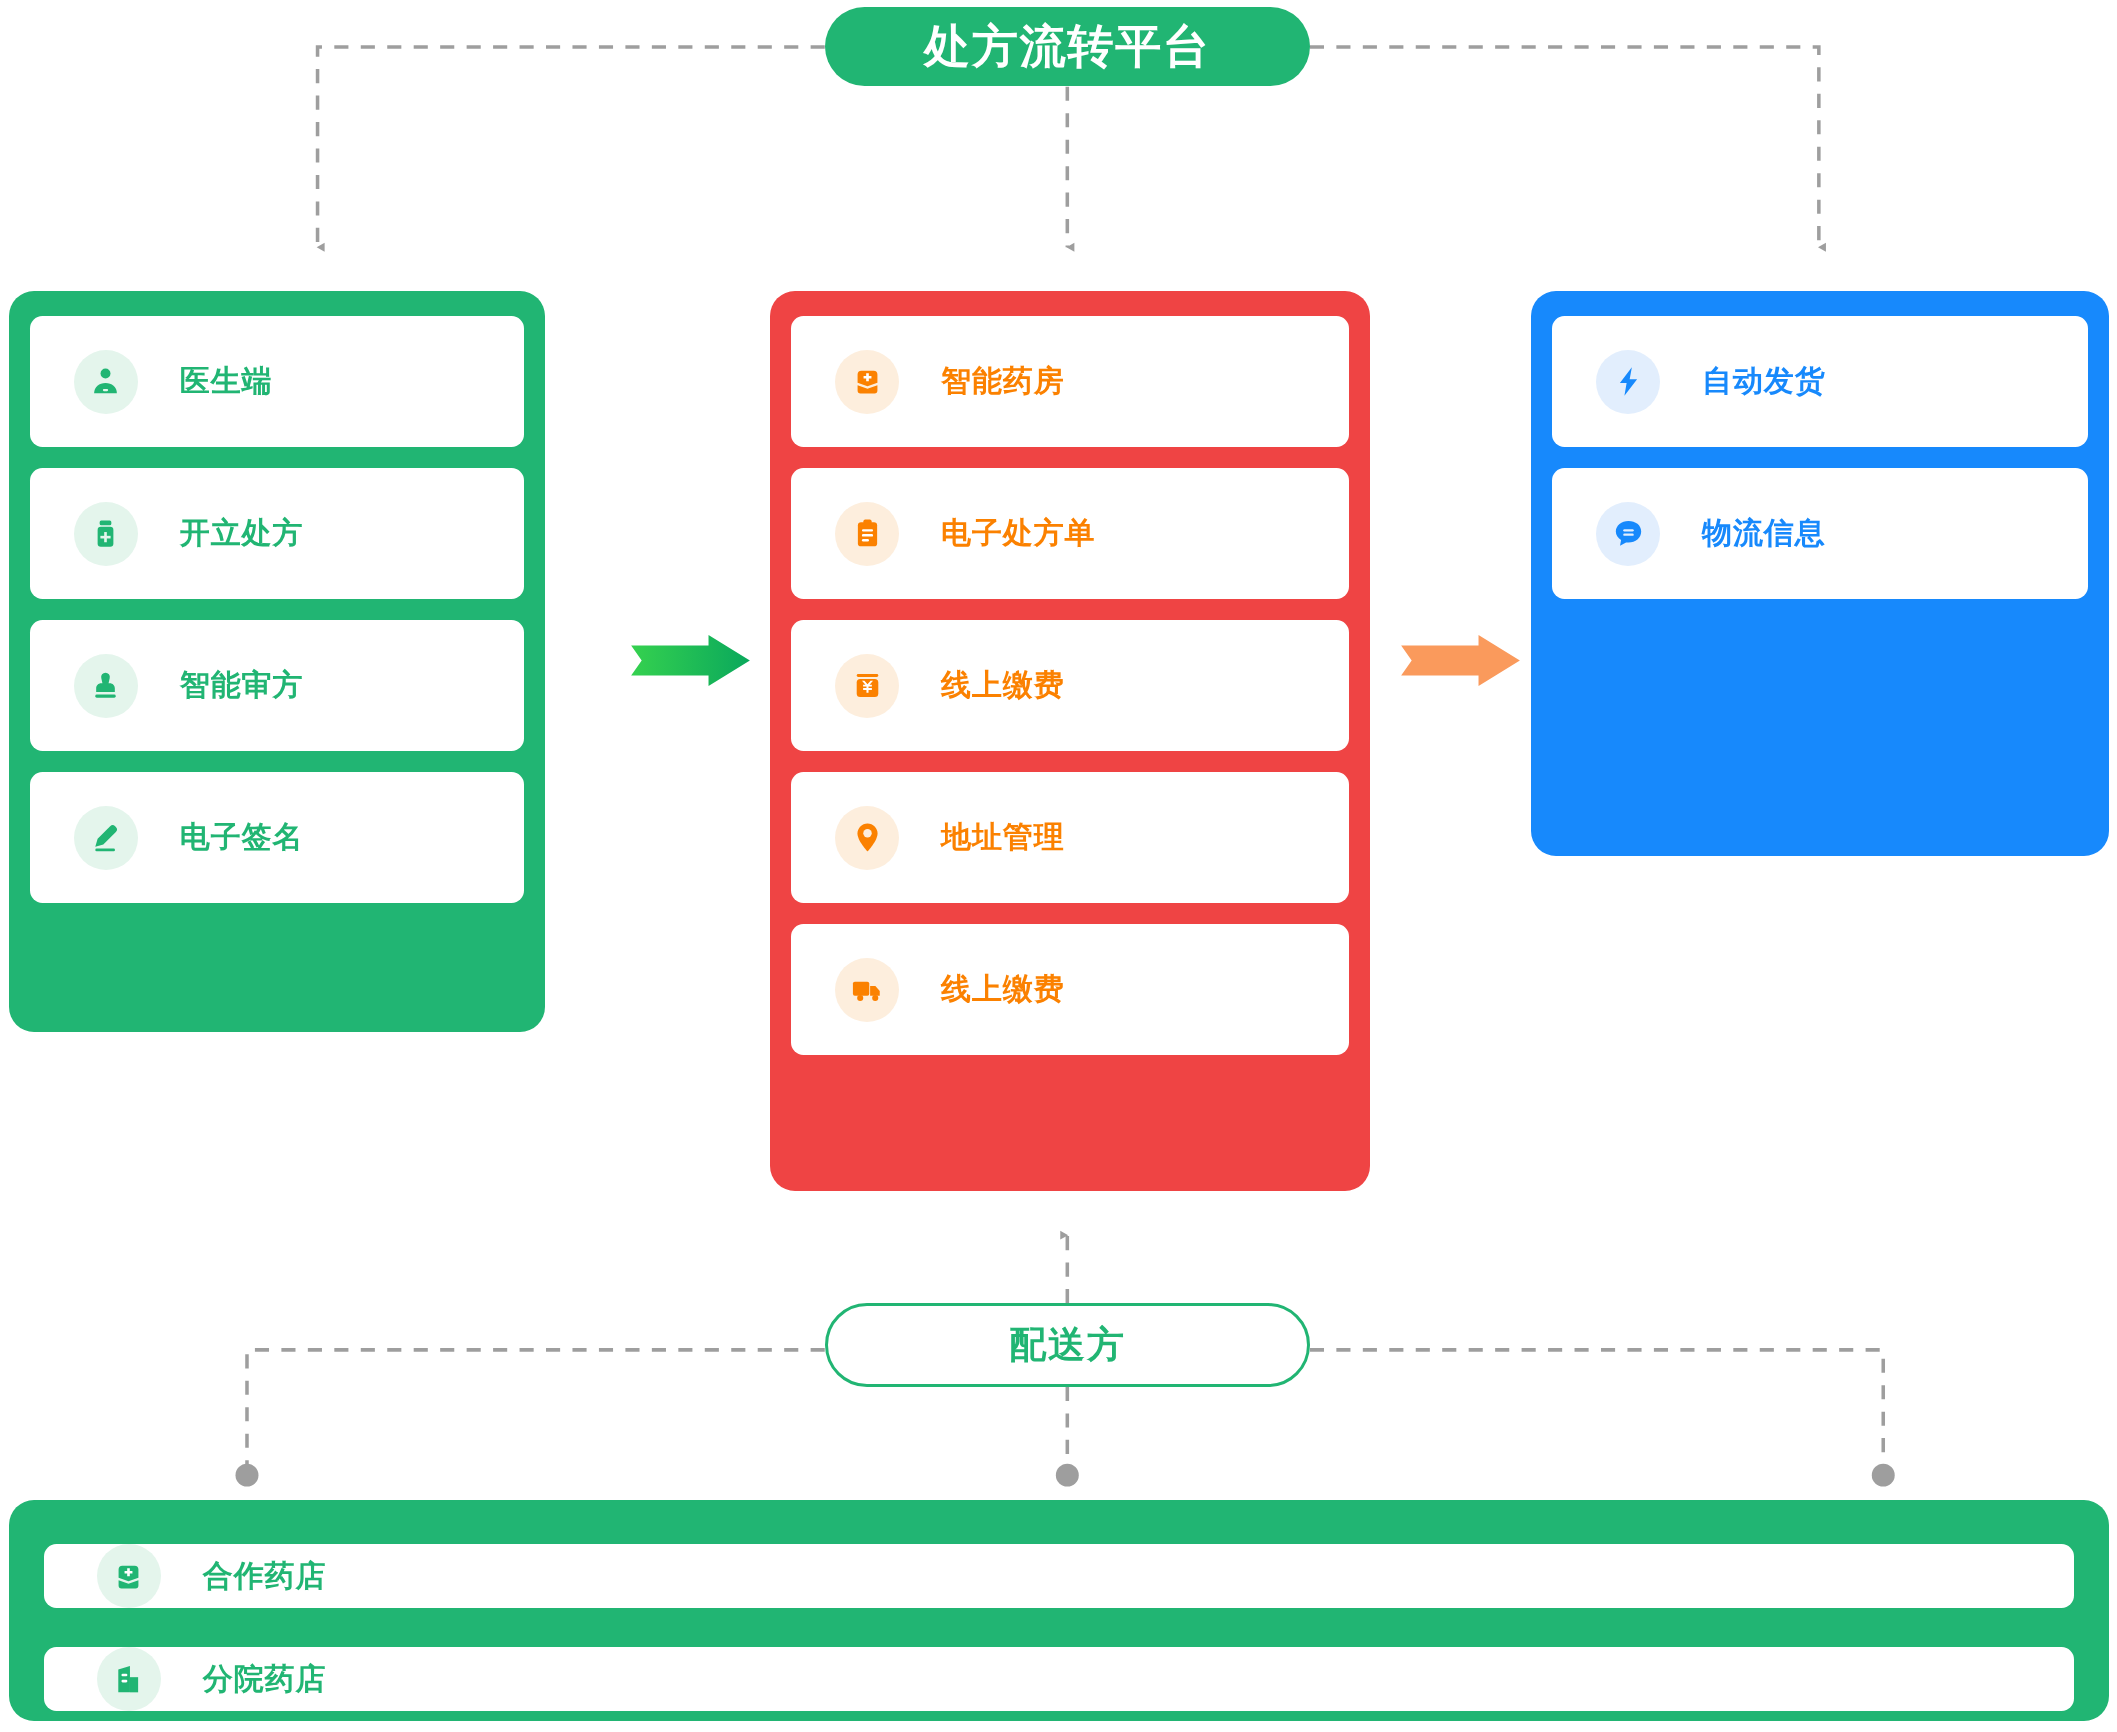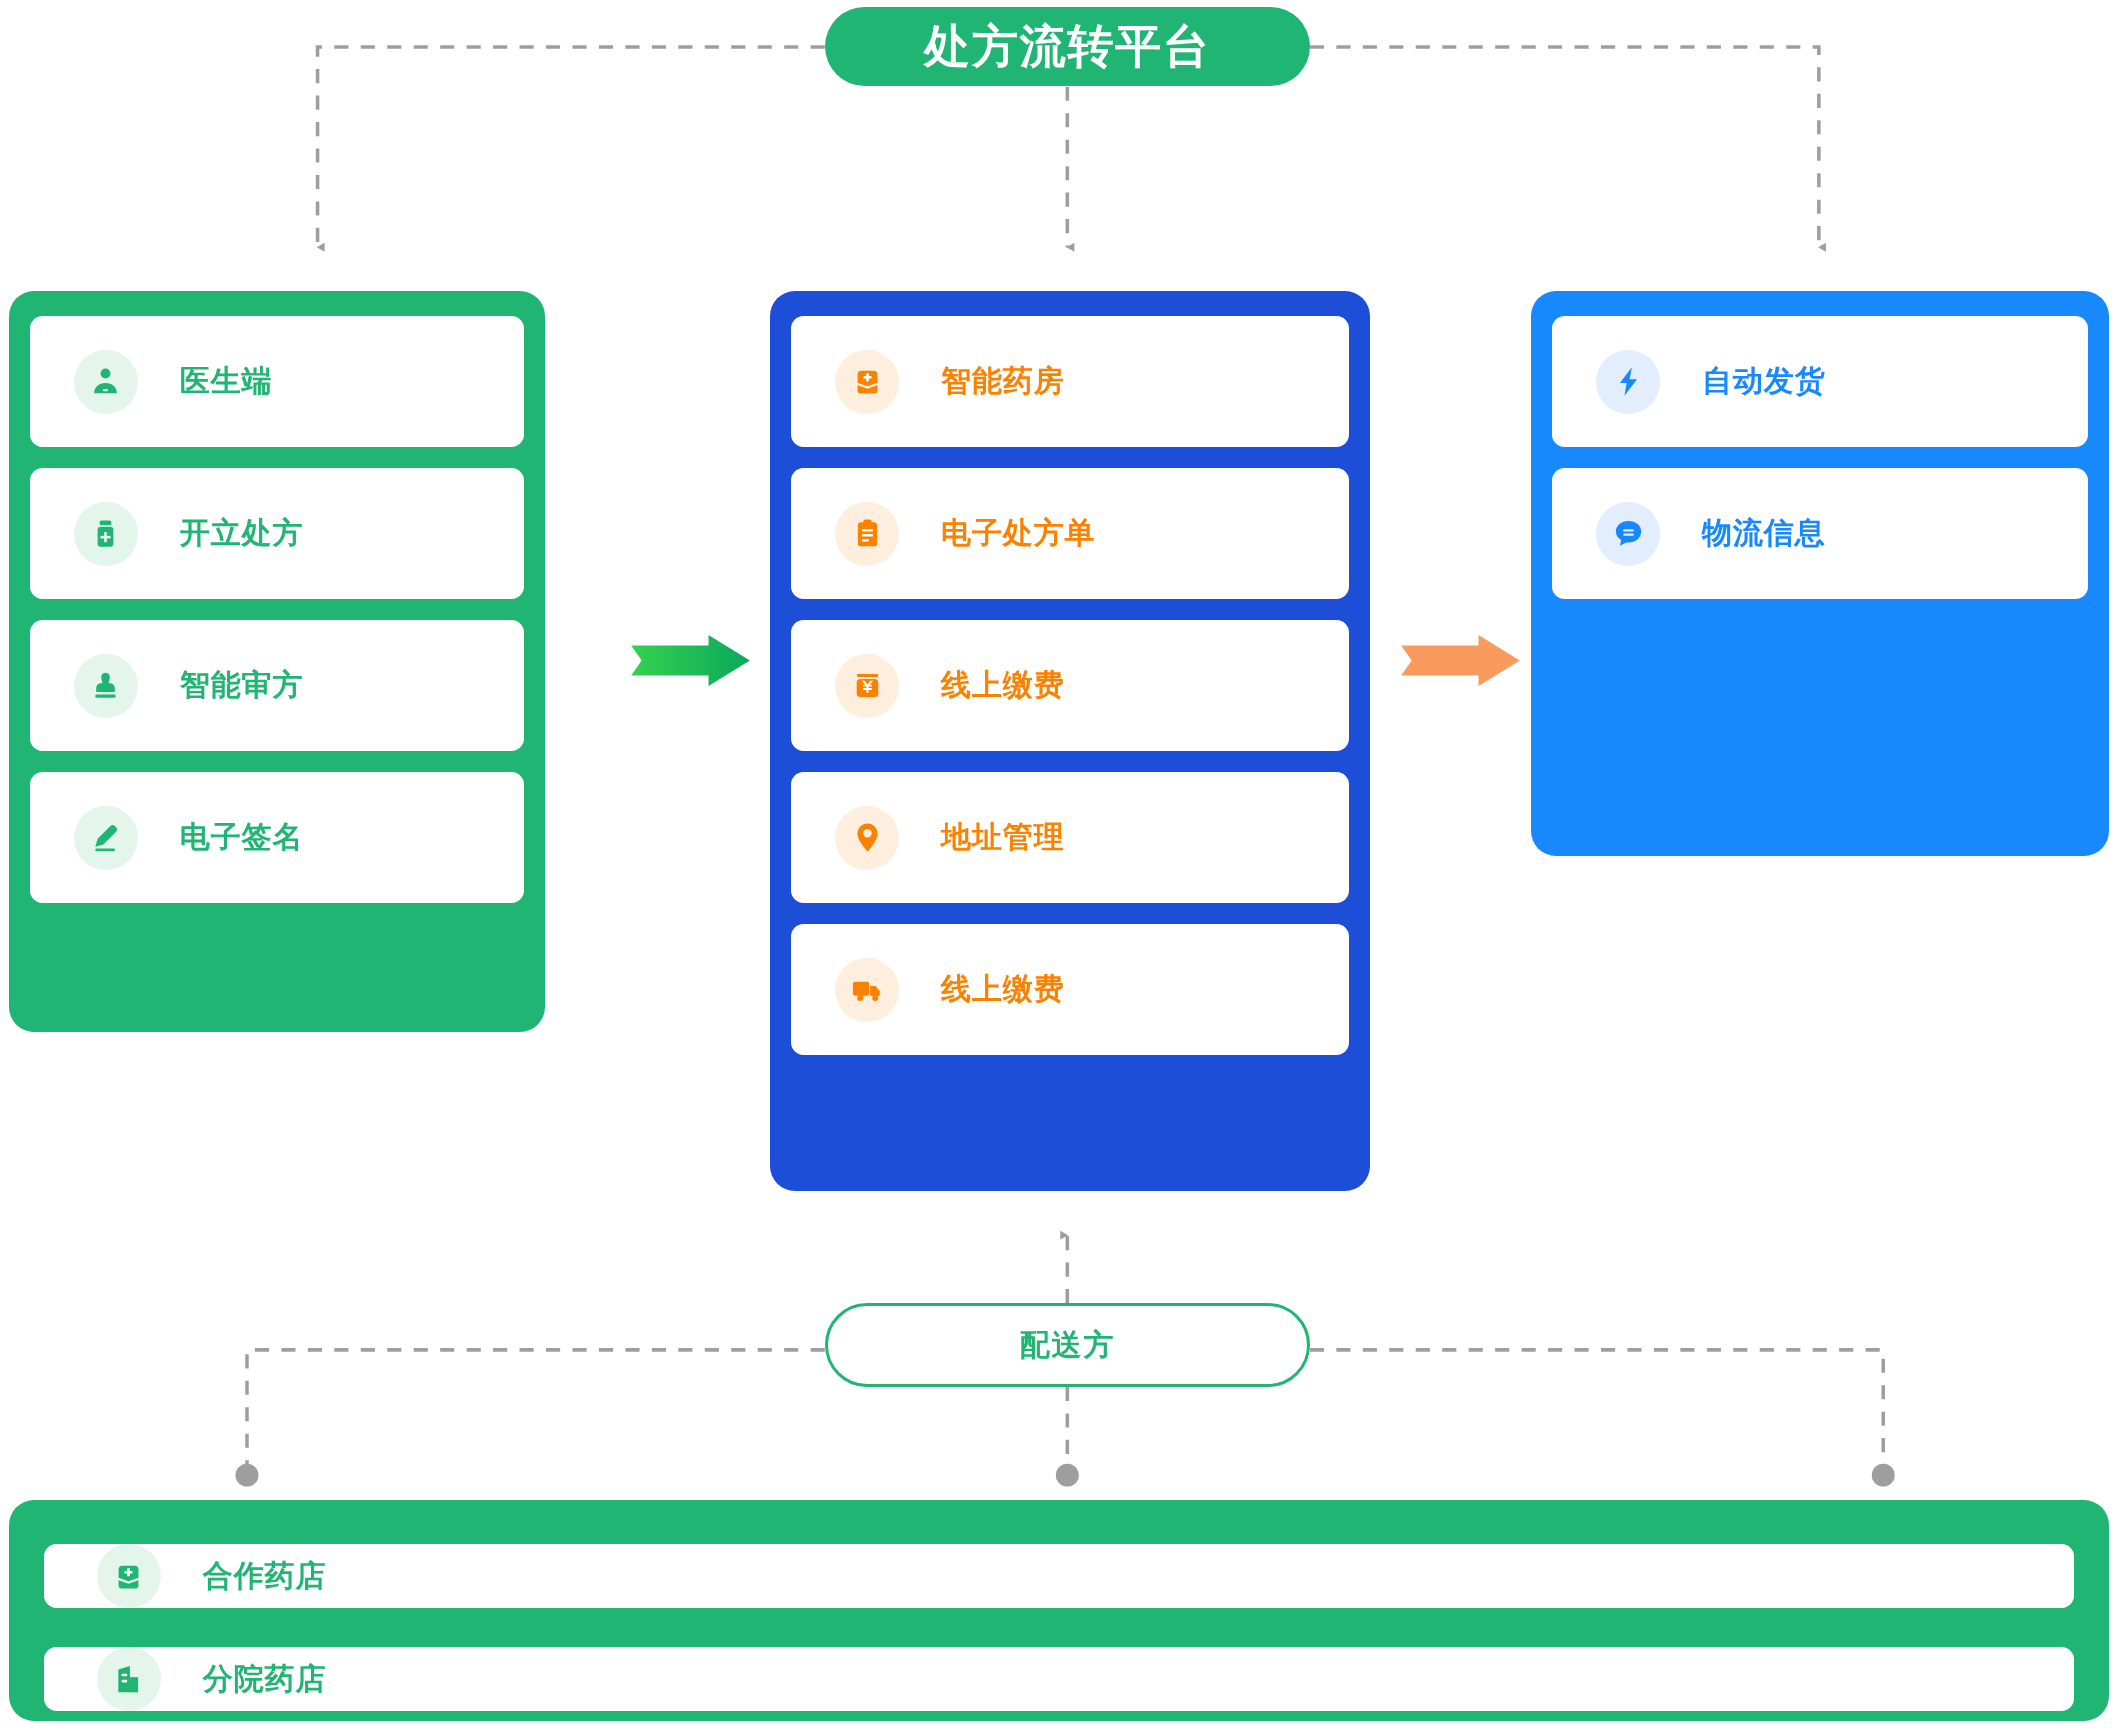--- a/index.html
+++ b/index.html
@@ -51,36 +51,36 @@
     width: 485px;
     height: 84px;
     border-radius: 42px;
     background: #ffffff;
     border: 3.5px solid #21b573;
     box-sizing: border-box;
     display: flex;
     align-items: center;
     justify-content: center;
     color: #21b573;
-    font-size: 30px;
+    font-size: 37px;
     font-weight: bold;
     letter-spacing: 1.8px;
   }
 
   
   .col {
     position: absolute;
     border-radius: 25px;
     box-sizing: border-box;
     display: flex;
     flex-direction: column;
     justify-content: flex-start;
   }
   .col.green  { background: #21b573; }
-  .col.orange { background: #1d4ed8; }
+  .col.orange { background: #ef4444; }
   .col.blue   { background: #1789fc; }
 
   #col-doctor   { left: 8.8px;   top: 291px;  width: 536px;  height: 741px; padding: 25px 21px; }
   #col-pharmacy { left: 770px;  top: 291px;  width: 600px;  height: 900px; padding: 25px 21px; }
   #col-delivery { left: 1531px; top: 291px;  width: 578px;  height: 565px; padding: 25px 21px; }
 
   
   .card {
     background: #ffffff;
     border-radius: 12.4px;

